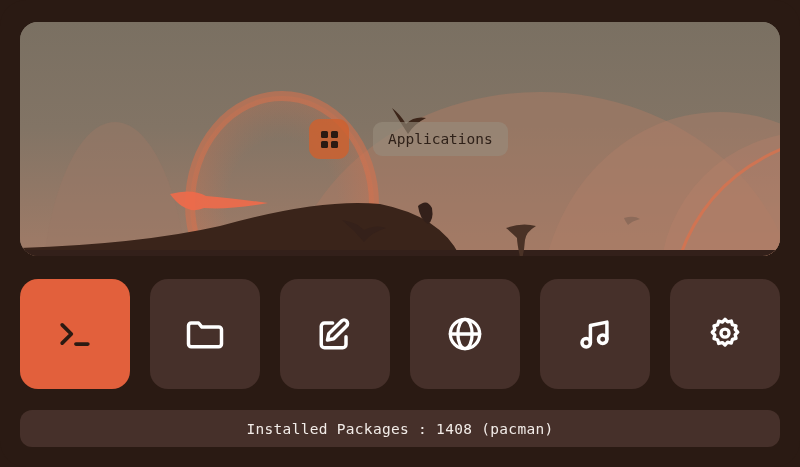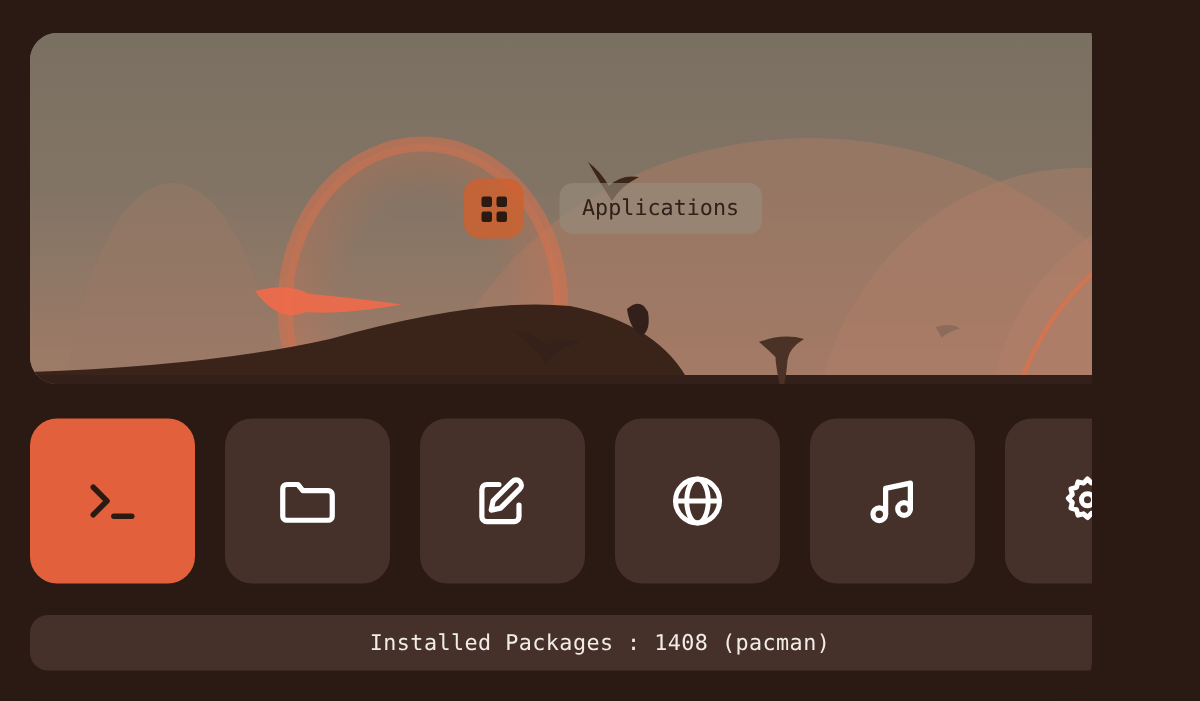--- a/index.html
+++ b/index.html
@@ -4,21 +4,21 @@
 <style>
   * { margin:0; padding:0; box-sizing:border-box; }
   html, body {
     width:800px; height:467px;
     background:#2a1a13;
     font-family:"DejaVu Sans Mono", monospace;
     overflow:hidden;
   }
   #root {
     position:relative;
-    width:728px; height:467px;
+    width:800px; height:467px;
     background:#2a1a13;
     border-radius:26px;
     overflow:hidden;
   }
 
   
   .wallpaper {
     position:absolute;
     left:20px; top:22px;
     width:760px; height:234px;

